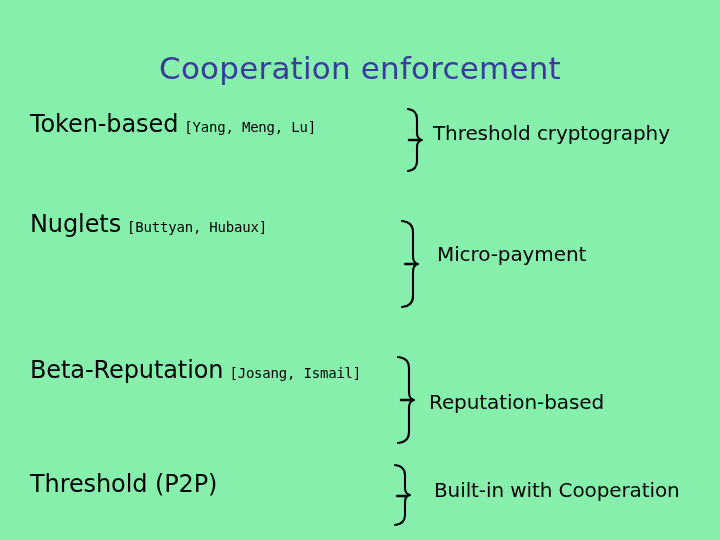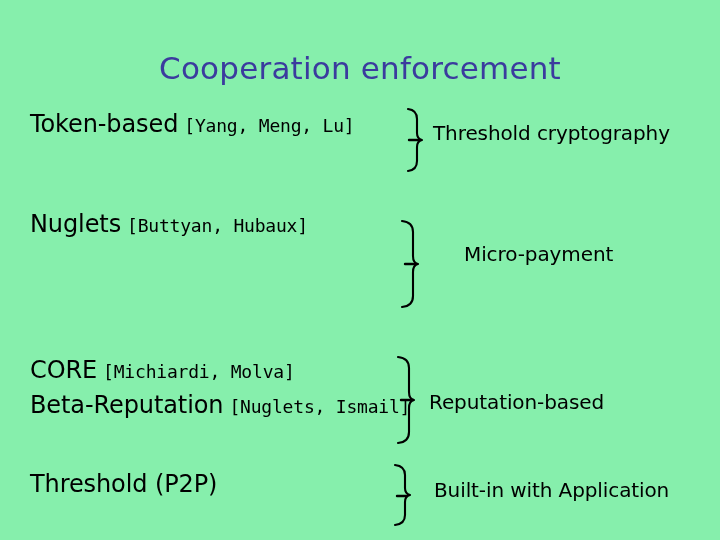--- a/index.html
+++ b/index.html
@@ -62,21 +62,21 @@
   .item-name {
     font-family: "DejaVu Sans", sans-serif;
     font-size: 24px;
     font-weight: 400;
     color: #000000;
     letter-spacing: -0.1px;
   }
 
   .item-cite {
     font-family: "DejaVu Sans Mono", "Liberation Mono", monospace;
-    font-size: 18px;
+    font-size: 14px;
     color: #000000;
     letter-spacing: -0.2px;
   }
 
   .cite-gap { margin-left: 6px; }
   .cite-nogap { margin-left: 0px; }
 
   
   .brace-wrap {
     position: absolute;
@@ -130,31 +130,28 @@
       </div>
     </div>
 
     <div class="brace-wrap" style="left:386px; top:7px;">
       <svg width="34" height="90" viewBox="0 0 34 90">
         <path d="M 18 2 Q 7 3 7 13 L 7 37 Q 7 44 2 45 Q 7 46 7 53 L 7 77 Q 7 87 18 88" fill="none" stroke="#000000" stroke-width="2.1" stroke-linecap="round" stroke-linejoin="round" transform="translate(34,0) scale(-1,1)"></path>
         <path d="M 19 45 L 30 45" fill="none" stroke="#000000" stroke-width="2.4" stroke-linecap="round"></path>
       </svg>
     </div>
 
-    <div class="right-label" style="left:437px; top:30px;margin-left:27px;">Micro-payment</div>
+    <div class="right-label" style="left:437px; top:30px;">Micro-payment</div>
   </div>
 
   <div class="row" style="top:358px;">
 
     <div class="left-col" style="width:380px;">
-      <div class="item-line" style="margin-bottom:11px;">
-        <span class="item-name">CORE</span><span class="item-cite cite-gap">[Michiardi, Molva]</span>
-      </div>
       <div class="item-line">
-        <span class="item-name">Beta-Reputation</span><span class="item-cite cite-gap">[Nuglets, Ismail]</span>
+        <span class="item-name">Beta-Reputation</span><span class="item-cite cite-gap">[Josang, Ismail]</span>
       </div>
     </div>
 
     <div class="brace-wrap" style="left:382px; top:-3px;">
       <svg width="34" height="90" viewBox="0 0 34 90">
         <path d="M 18 2 Q 7 3 7 13 L 7 37 Q 7 44 2 45 Q 7 46 7 53 L 7 77 Q 7 87 18 88" fill="none" stroke="#000000" stroke-width="2.1" stroke-linecap="round" stroke-linejoin="round" transform="translate(34,0) scale(-1,1)"></path>
         <path d="M 19 45 L 31 45" fill="none" stroke="#000000" stroke-width="2.4" stroke-linecap="round"></path>
       </svg>
     </div>
 
@@ -169,16 +166,16 @@
       </div>
     </div>
 
     <div class="brace-wrap" style="left:378px; top:-9px;">
       <svg width="34" height="64" viewBox="0 0 34 64">
         <path d="M 17 2 Q 7 3 7 12 L 7 25 Q 7 31 2 32 Q 7 33 7 39 L 7 52 Q 7 61 17 62" fill="none" stroke="#000000" stroke-width="2.1" stroke-linecap="round" stroke-linejoin="round" transform="translate(34,0) scale(-1,1)"></path>
         <path d="M 19 33 L 29 33" fill="none" stroke="#000000" stroke-width="2.4" stroke-linecap="round"></path>
       </svg>
     </div>
 
-    <div class="right-label" style="left:434px; top:6px;">Built-in with Application</div>
+    <div class="right-label" style="left:434px; top:6px;">Built-in with Cooperation</div>
   </div>
 
 </div>
 
 </body></html>

